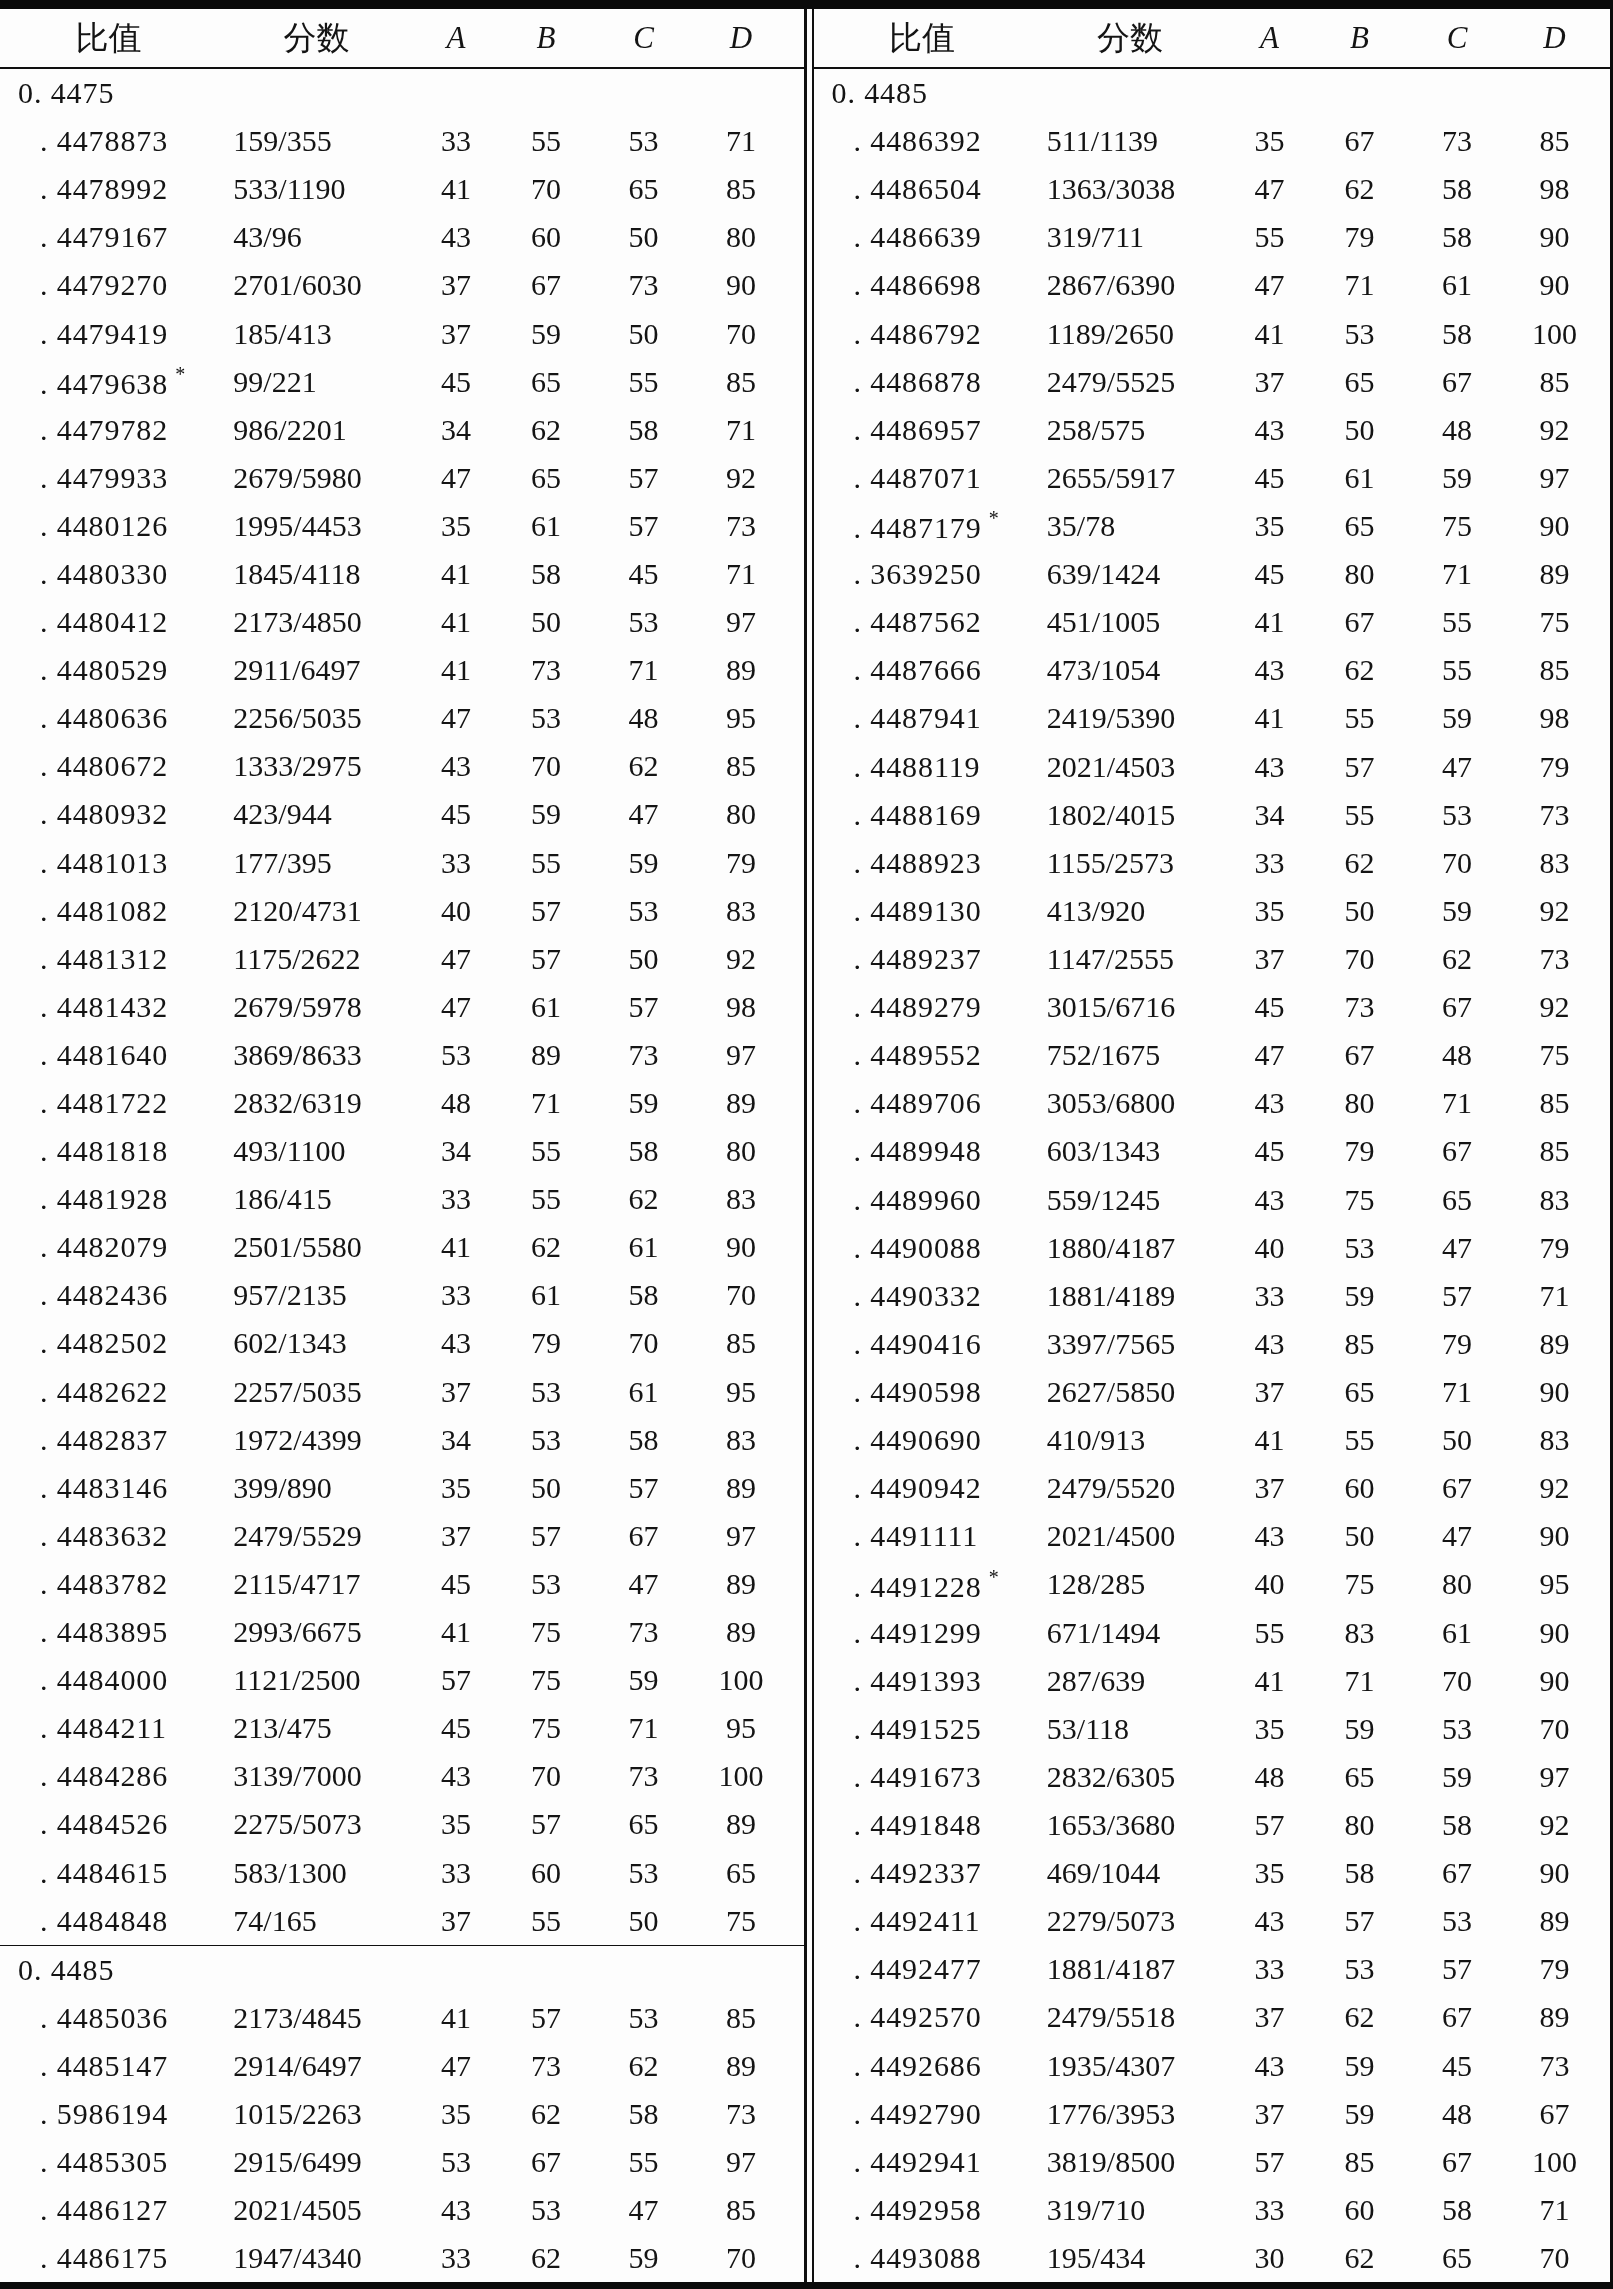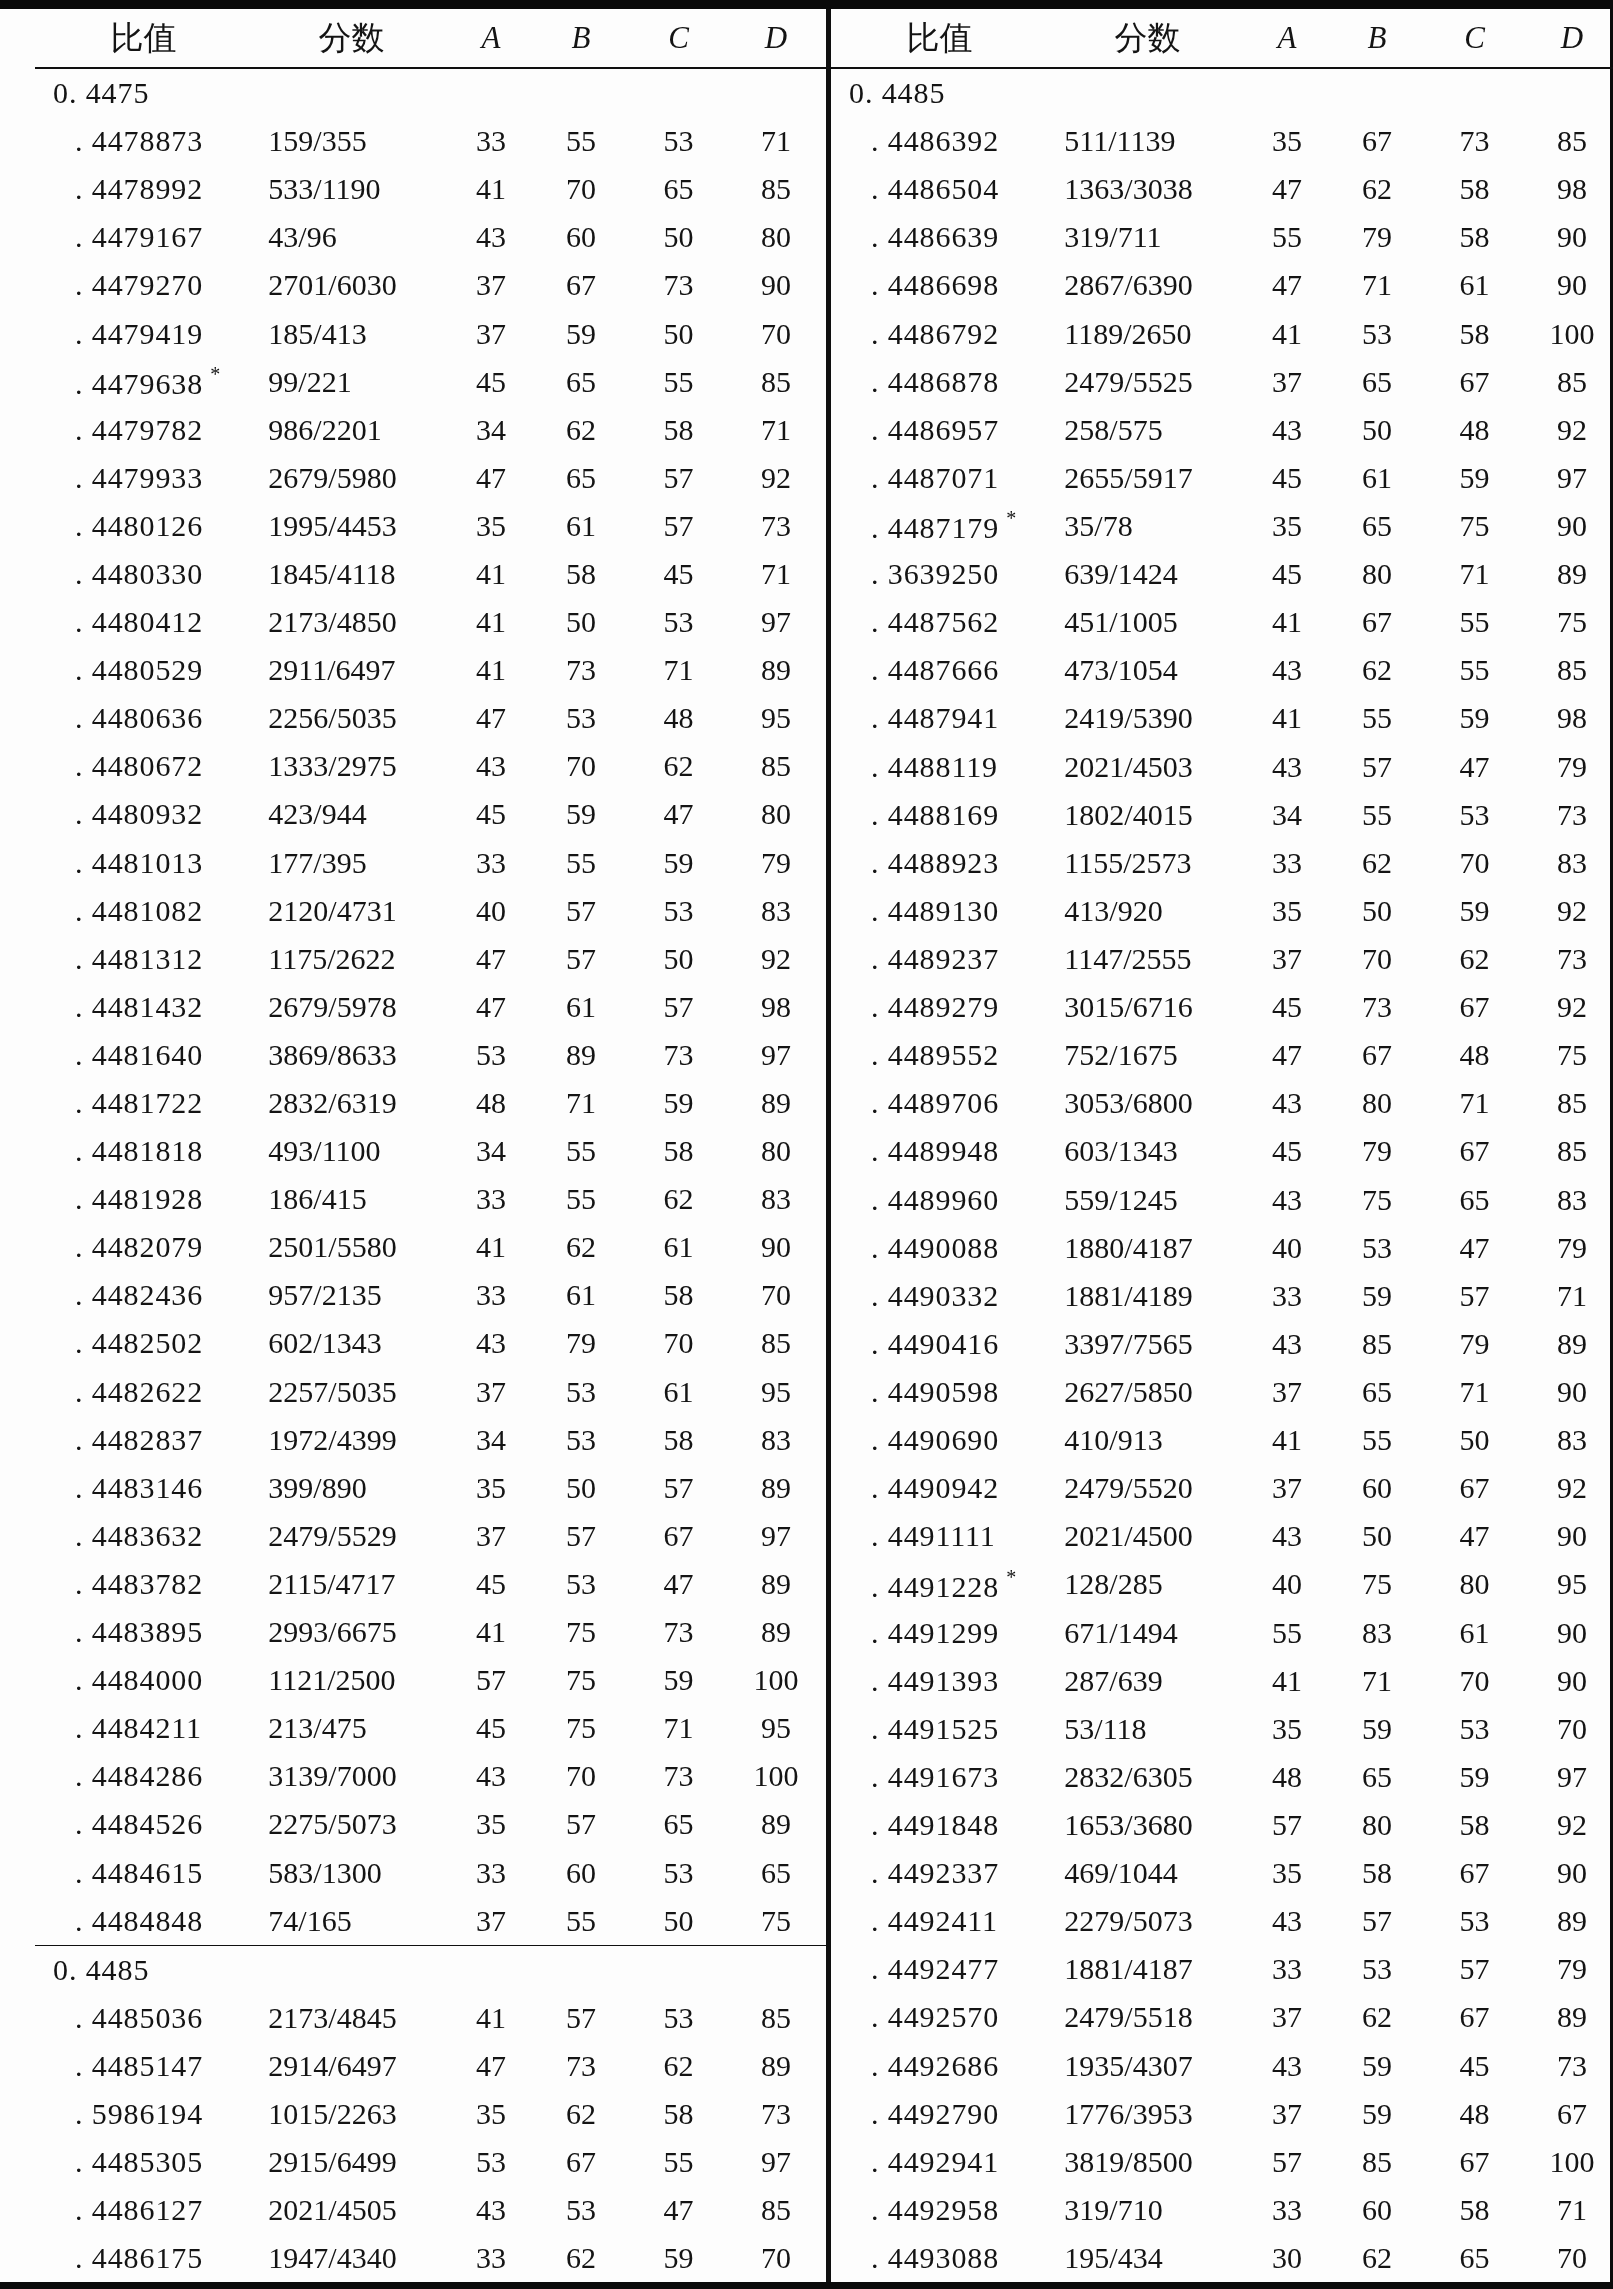--- a/index.html
+++ b/index.html
@@ -8,21 +8,20 @@
     width:1614px; height:2290px;
     margin:0 auto;
     background:#fdfdfd;
     color:#141414;
     font-family:"Liberation Serif", serif;
     box-sizing:border-box;
     border-top:9px solid #0a0a0a;
     border-bottom:8.1px solid #0a0a0a;
     border-right:4.5px solid #0a0a0a;
     display:flex;
-    padding-left:35px;
   }
   .half {
     height:100%;
     display:flex;
     flex-direction:column;
     box-sizing:border-box;
   }
   .half-left  { width:807px; border-right:3.6px solid #0f0f0f; }
   .divider-gap { width:4.5px; background:#fdfdfd; }
   .half-right { flex:1; border-left:2.7px solid #0f0f0f; }

